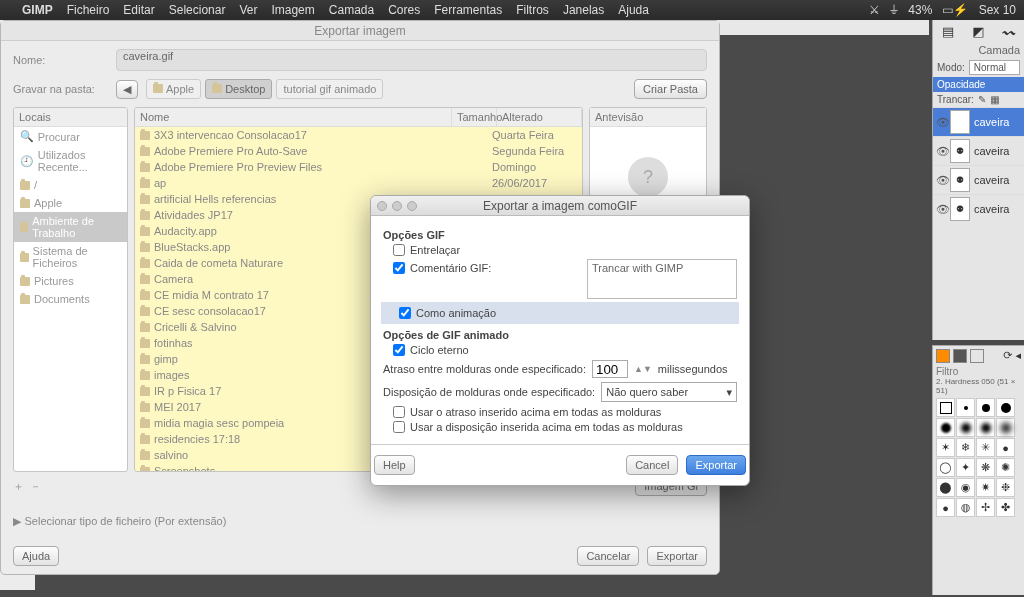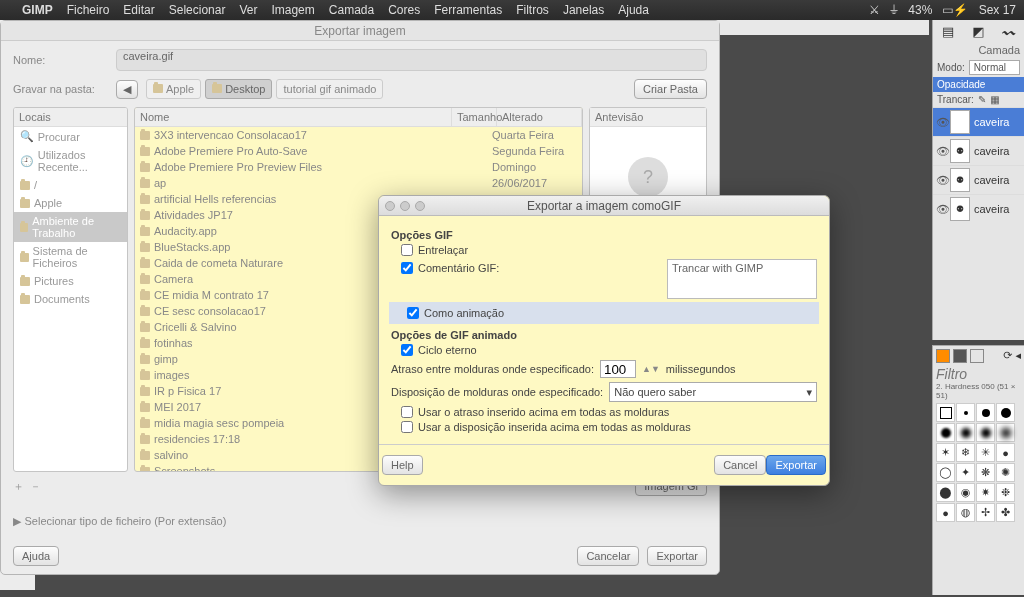--- a/index.html
+++ b/index.html
@@ -60,54 +60,54 @@
 .preview { width: 118px; background: #fff; border: 1px solid #c5c5c5; border-radius: 3px; }
 .preview .hdr { background: #eee; padding: 3px 5px; color: #777; border-bottom: 1px solid #ddd; }
 .preview .ph { margin: 30px auto; width: 40px; height: 40px; border-radius: 50%; background: #ddd; display:flex; align-items:center; justify-content:center; color:#aaa; font-size:18px; }
 
 .below-browser { display:flex; align-items:center; gap:6px; margin-top:4px; color:#999; }
 .filetype-row { margin-top: 19px; color: #888; }
 .bottom-buttons { display: flex; justify-content: flex-end; gap: 8px; margin-top: 14px; }
 .help-btn-row { display:flex; justify-content:space-between; align-items:center; }
 
 
-.gif-dialog { position: absolute; left: 378px; top: 195px; width: 452px; background: #fef9c3; border: 1px solid #aaa; border-radius: 6px; box-shadow: 0 8px 30px rgba(0,0,0,0.4); }
+.gif-dialog { position: absolute; left: 370px; top: 195px; width: 380px; background: #ffffff; border: 1px solid #aaa; border-radius: 6px; box-shadow: 0 8px 30px rgba(0,0,0,0.4); }
 .gif-title { height: 20px; display:flex; align-items:center; justify-content:center; color:#555; font-size:12px; background: linear-gradient(#f0f0f0,#dcdcdc); border-bottom:1px solid #bbb; border-radius:6px 6px 0 0; position:relative; }
 .traffic { position:absolute; left:6px; display:flex; gap:5px; }
 .traffic span { width:10px; height:10px; border-radius:50%; background:#ccc; border:1px solid #aaa; }
 .gif-body { padding: 8px 12px; color:#444; font-size:11px; }
 .gif-body .section { font-weight: bold; margin: 5px 0 3px 0; }
 .gif-body .check { display:flex; align-items:center; gap:5px; margin: 3px 0 3px 10px; }
 .gif-body input[type=checkbox]{ width:12px; height:12px; }
 .comment-row { display:flex; align-items:flex-start; gap:10px; }
 .comment-box { width: 150px; height: 40px; background:#fff; border:1px solid #bbb; padding:2px 4px; color:#666; }
 .anim-hl { background:#d8e0ed; padding:2px 8px; margin:3px -2px; }
 .delay-row, .dispose-row { display:flex; align-items:center; gap:6px; margin:4px 0; }
 .spin { width:36px; height:18px; background:#fff; border:1px solid #aaa; padding:0 3px; }
 .select { flex:1; height:20px; background:#fff; border:1px solid #aaa; padding:0 4px; display:flex; align-items:center; justify-content:space-between; }
 .gif-footer { display:flex; justify-content:space-between; padding: 10px 3px; border-top:1px solid #ccc; }
-.gif-footer .right { display:flex; }
+.gif-footer .right { display:flex; gap:8px; }
 
 
 .layers { position:absolute; right:0; top:20px; width:92px; height:320px; background:#e5e5e5; border-left:1px solid #aaa; }
 .layers .tabs { display:flex; height:22px; }
 .layers .tab { flex:1; display:flex; align-items:center; justify-content:center; font-size:13px; }
 .layers .moderow { display:flex; gap:4px; padding:2px 4px; align-items:center; font-size:10px; color:#555;}
 .layers .modebox { background:#fff; border:1px solid #aaa; padding:1px 4px; flex:1; }
 .layers .opac { background:#4a7dd6; color:#fff; padding:2px 4px; font-size:10px; }
 .layers .lock { padding:2px 4px; font-size:10px; color:#555; display:flex; gap:4px; align-items:center;}
 .layers .lyr { display:flex; align-items:center; gap:4px; padding:2px 3px; border-top:1px solid #ddd; }
 .layers .lyr.sel { background:#4a7dd6; color:#fff; }
 .layers .thumb { width:20px; height:24px; background:#fff; border:1px solid #aaa; display:flex; align-items:center; justify-content:center; font-size:9px;}
 .layers .eye { width:10px; color:#555; }
 
 .brush-panel { position:absolute; right:0; top:345px; width:92px; height:250px; background:#e5e5e5; border-left:1px solid #aaa; border-top:1px solid #aaa; padding:3px; overflow:hidden; }
 .brush-panel .tabrow { display:flex; gap:3px; margin-bottom:3px; }
 .brush-panel .tabbox { width:14px; height:14px; border:1px solid #888; }
-.brush-panel .filtro { font-size:14px; color:#777; font-style:italic; }
+.brush-panel .filtro { font-size:10px; color:#777; }
 .brush-panel .bname { font-size:8px; color:#666; }
 .brush-grid { display:flex; flex-wrap:wrap; gap:1px; margin-top:3px; }
 .brush-grid .b { width:19px; height:19px; background:#fff; border:1px solid #ccc; display:flex; align-items:center; justify-content:center; }
 .brush-grid .b .bd { width:10px; height:10px; background:#000; border-radius:50%; }
 .brush-grid .b .sq { width:12px; height:12px; border:1px solid #000; }
 
 .ficon { display:inline-block; width:10px; height:9px; background:#d6c599; border-radius:1px; position:relative; }
 .ficon:before { content:""; position:absolute; top:-2px; left:1px; width:4px; height:2px; background:#d6c599; border-radius:1px 1px 0 0;}
 </style>
 </head>
@@ -126,21 +126,21 @@
   <span>Ferramentas</span>
   <span>Filtros</span>
   <span>Janelas</span>
   <span>Ajuda</span>
   <span class="spacer"></span>
   <div class="status">
     <span>⚔</span>
     <span>⏚</span>
     <span>43%</span>
     <span>▭⚡</span>
-    <span>Sex 17</span>
+    <span>Sex 10</span>
   </div>
 </div>
 
 <div class="ruler">
   <span>|400</span>
     <span style="margin-left:310px">|800</span>
 </div>
 
 <div class="toolbox">
   <div class="tool">✥</div>

